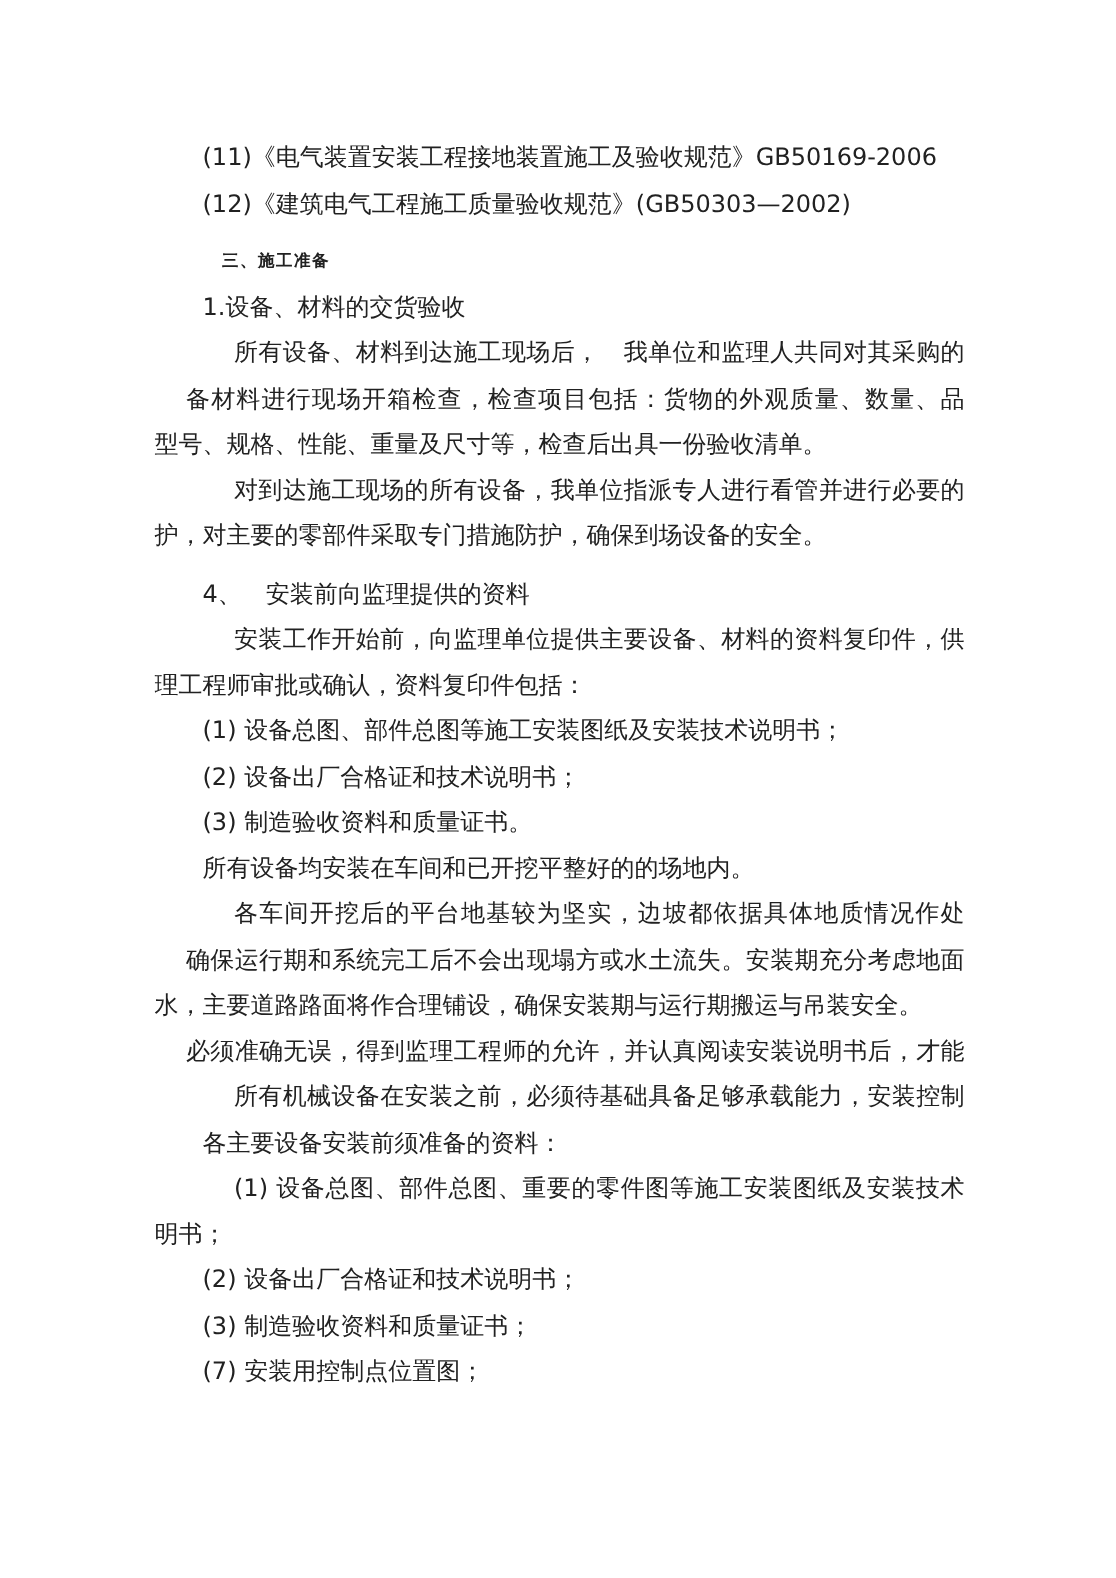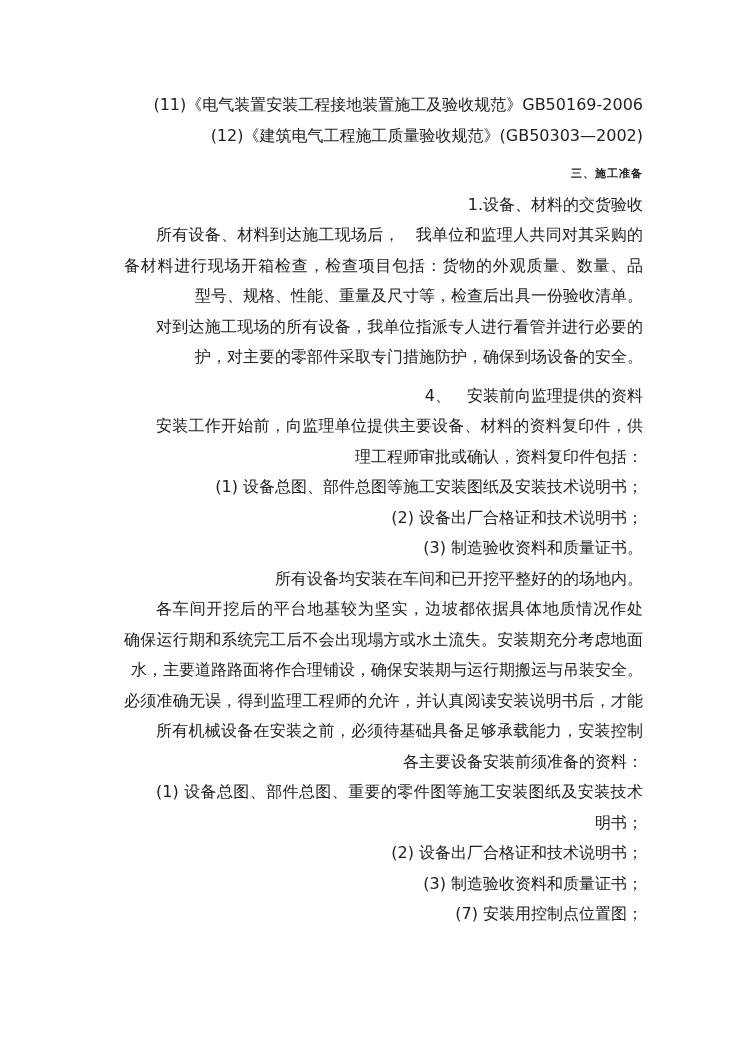--- a/index.html
+++ b/index.html
@@ -26,21 +26,21 @@
     left: 103px;
     top: 90px;
     width: 540px;
     color: #212121;
     font-size: 16px;
   }
   .ln {
     height: 30.5px;
     line-height: 30.5px;
     overflow: hidden;
-    text-align: right;
+    text-align: left;
   }
   .ln.just {
     text-align: justify;
     text-align-last: justify;
     margin-left: 21px;
     -moz-text-align-last: justify;
   }
   .ln.left {
     white-space: nowrap;
   }

